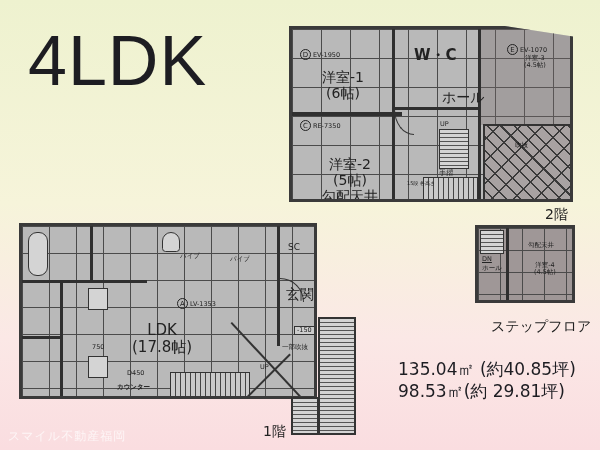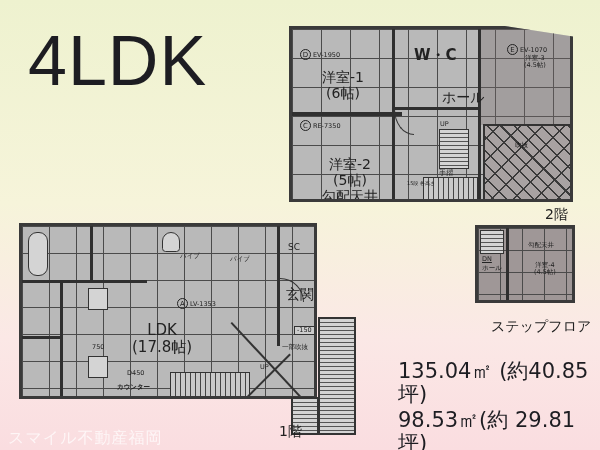--- a/index.html
+++ b/index.html
@@ -58,23 +58,23 @@
   }
   .diag {
     position: absolute; height: 1.5px; background: #333; transform-origin: 0 0;
   }
   .floor-label {
     position: absolute; font-size: 14px; color: #222;
     font-family: "DejaVu Sans", sans-serif;
   }
   .area-block { position: absolute; left: 398px; top: 360px; color: #1d1d22; }
   .area-label { font-size: 10px; font-weight: bold; line-height: 1.1; }
-  .area-value { font-size: 21px; line-height: 1.1; margin-bottom: 3px; font-family: "DejaVu Sans", sans-serif; }
+  .area-value { font-size: 17px; line-height: 1.1; margin-bottom: 3px; font-family: "DejaVu Sans", sans-serif; }
   .watermark {
-    position: absolute; left: 8px; top: 428px; font-size: 16px; color: rgba(255,255,255,0.7);
+    position: absolute; left: 8px; top: 428px; font-size: 12px; color: rgba(255,255,255,0.7);
     letter-spacing: 1px;
   }
   .circle-tag {
     display: inline-block; width: 11px; height: 11px; border: 1px solid #222; border-radius: 50%;
     font-size: 7px; text-align: center; line-height: 10px; margin-right: 2px;
   }
 </style>
 </head>
 <body>
 
@@ -172,20 +172,20 @@
   <div class="room-label sm" style="left:70px; top:118px;">750</div>
   <div class="room-label sm" style="left:105px; top:144px;">D450</div>
   <div class="room-label sm" style="left:95px; top:158px;font-weight:bold;">カウンター</div>
   <div class="room-label sm" style="left:240px; top:118px;margin-left:20px;">一部吹抜</div>
   <div class="room-label sm" style="left:238px; top:138px;">UP</div>
   <div class="room-label sm" style="left:272px; top:100px; border:1px solid #333; padding:0 2px; background:#ccc;">-150</div>
 </div>
 
 <div class="stairs h" style="left:318px; top:317px; width:38px; height:118px; border:2px solid #333;"></div>
 <div class="stairs h" style="left:291px; top:397px; width:28px; height:38px; border:2px solid #333;"></div>
-<div class="floor-label" style="left:263px; top:423px;margin-left:16px;">1階</div>
+<div class="floor-label" style="left:263px; top:423px;">1階</div>
 
 <div class="area-block">
   <div class="area-value">135.04㎡ (約40.85坪)</div>
   <div class="area-value">98.53㎡(約 29.81坪)</div>
 </div>
 
 <div class="watermark">スマイル不動産福岡</div>
 
 </body></html>

